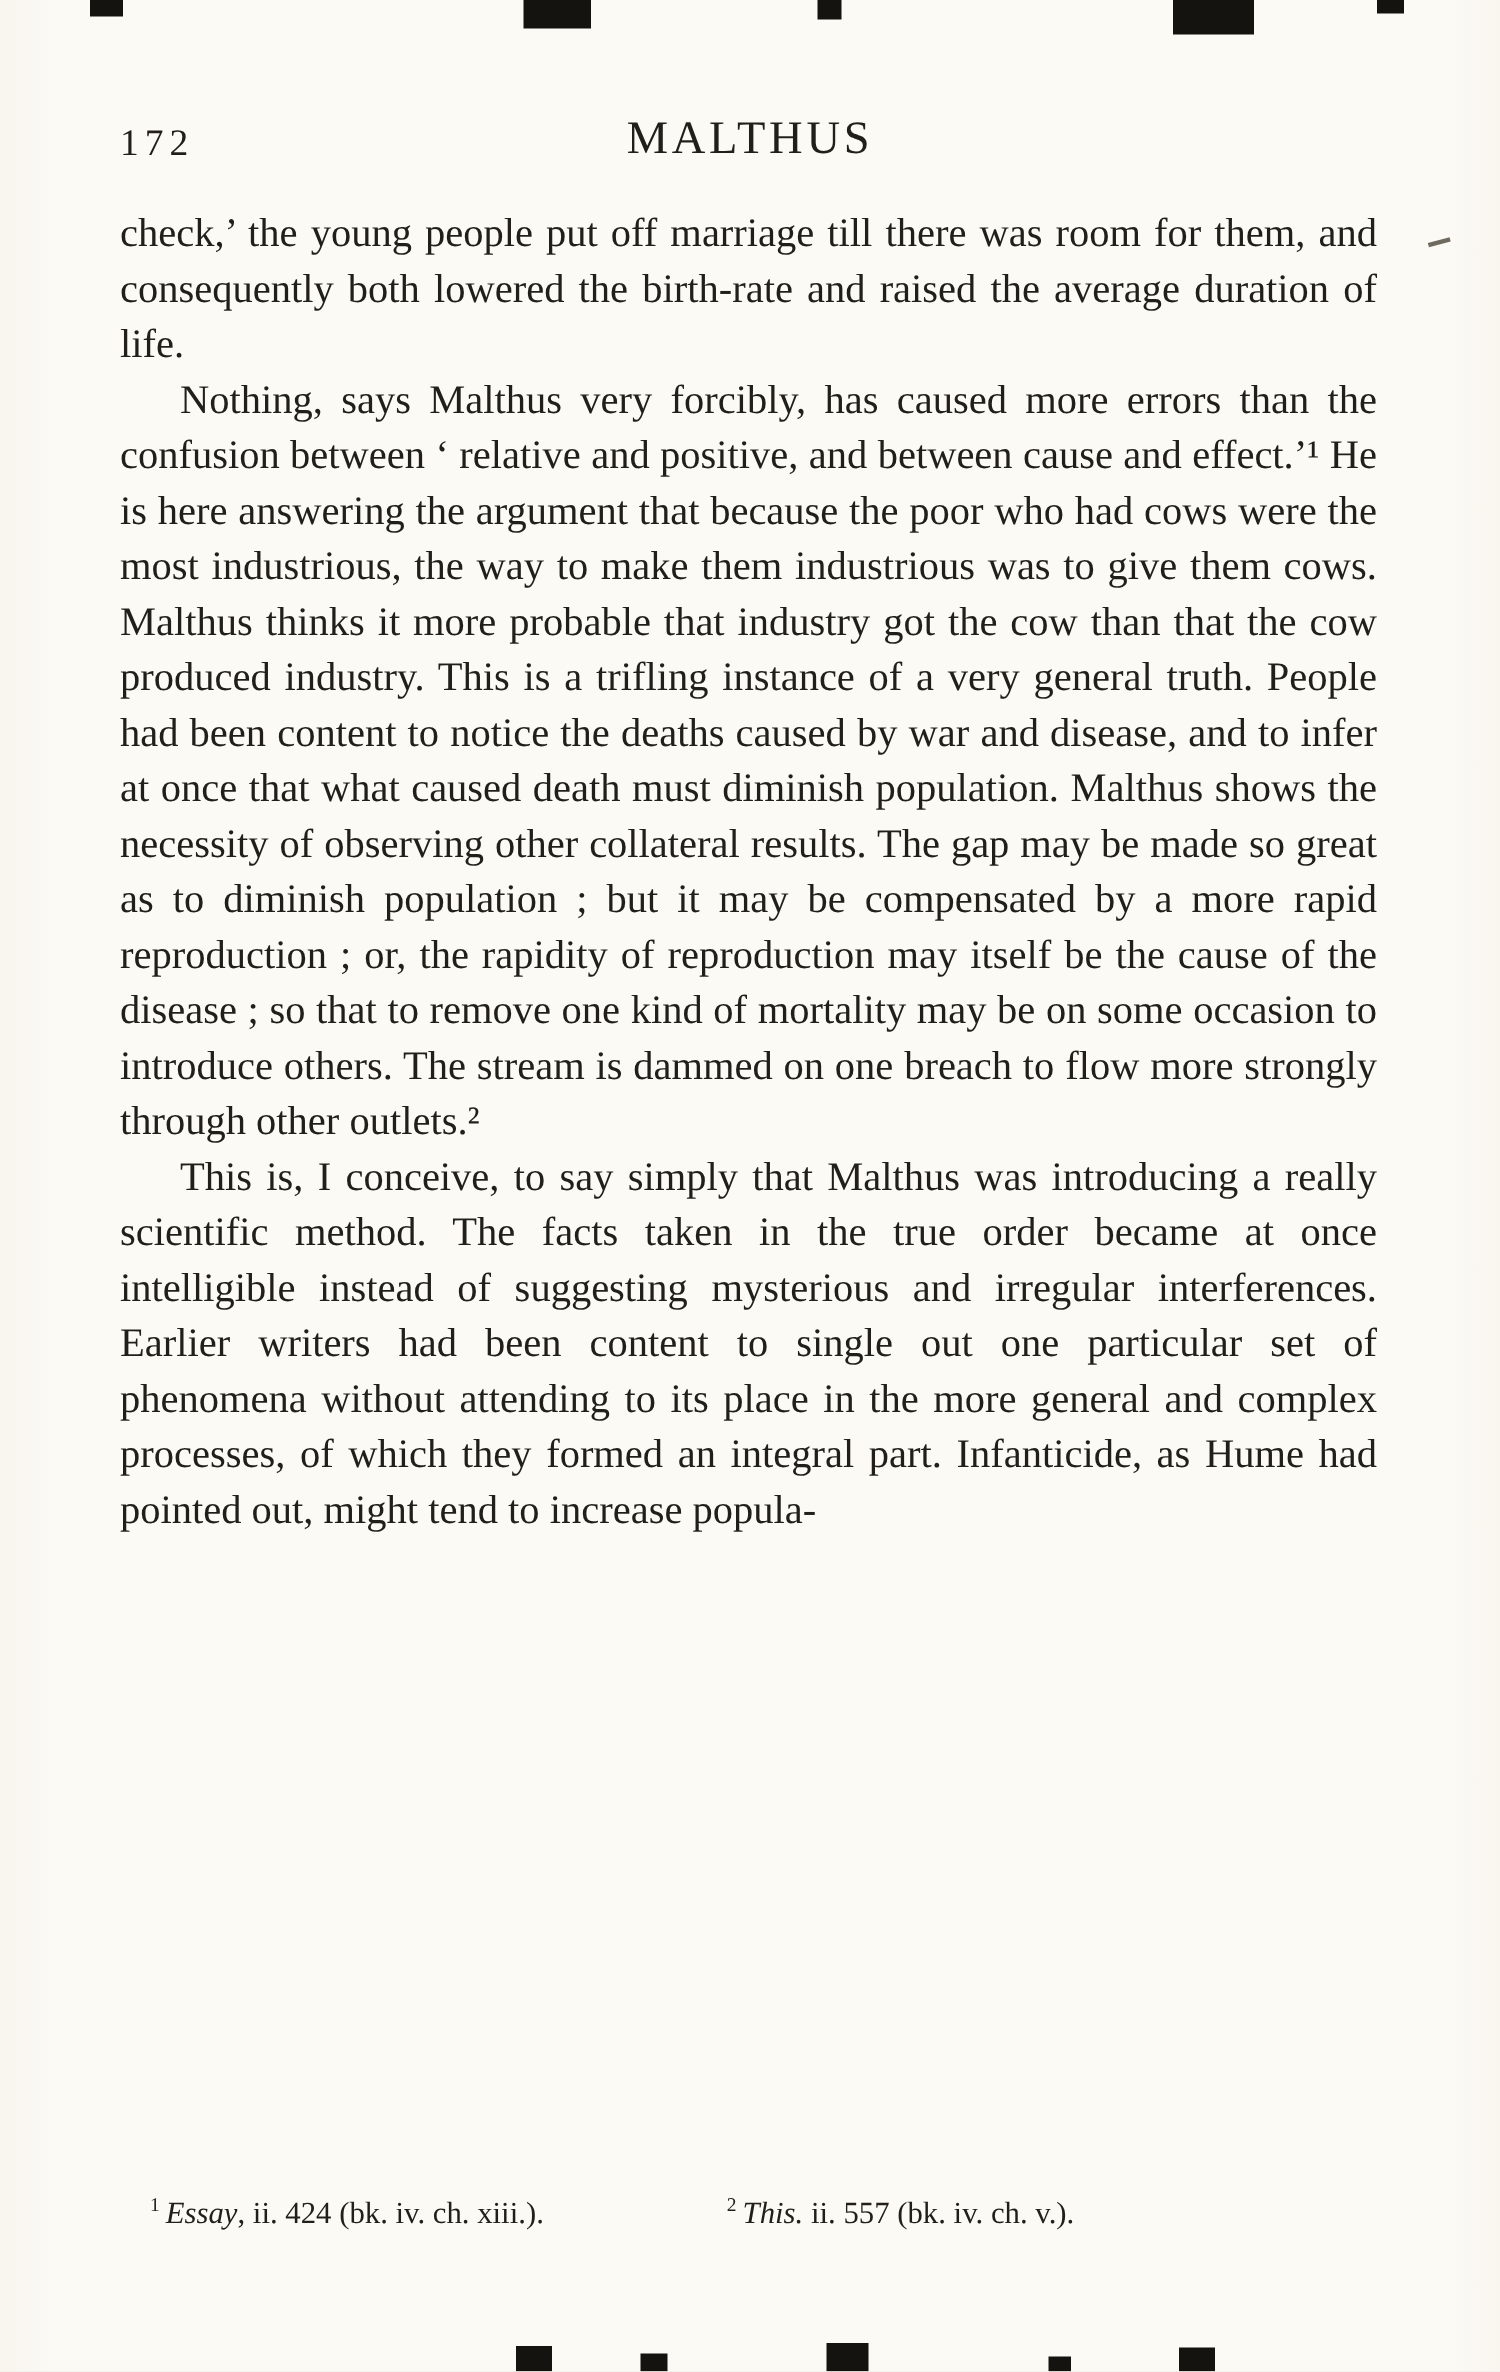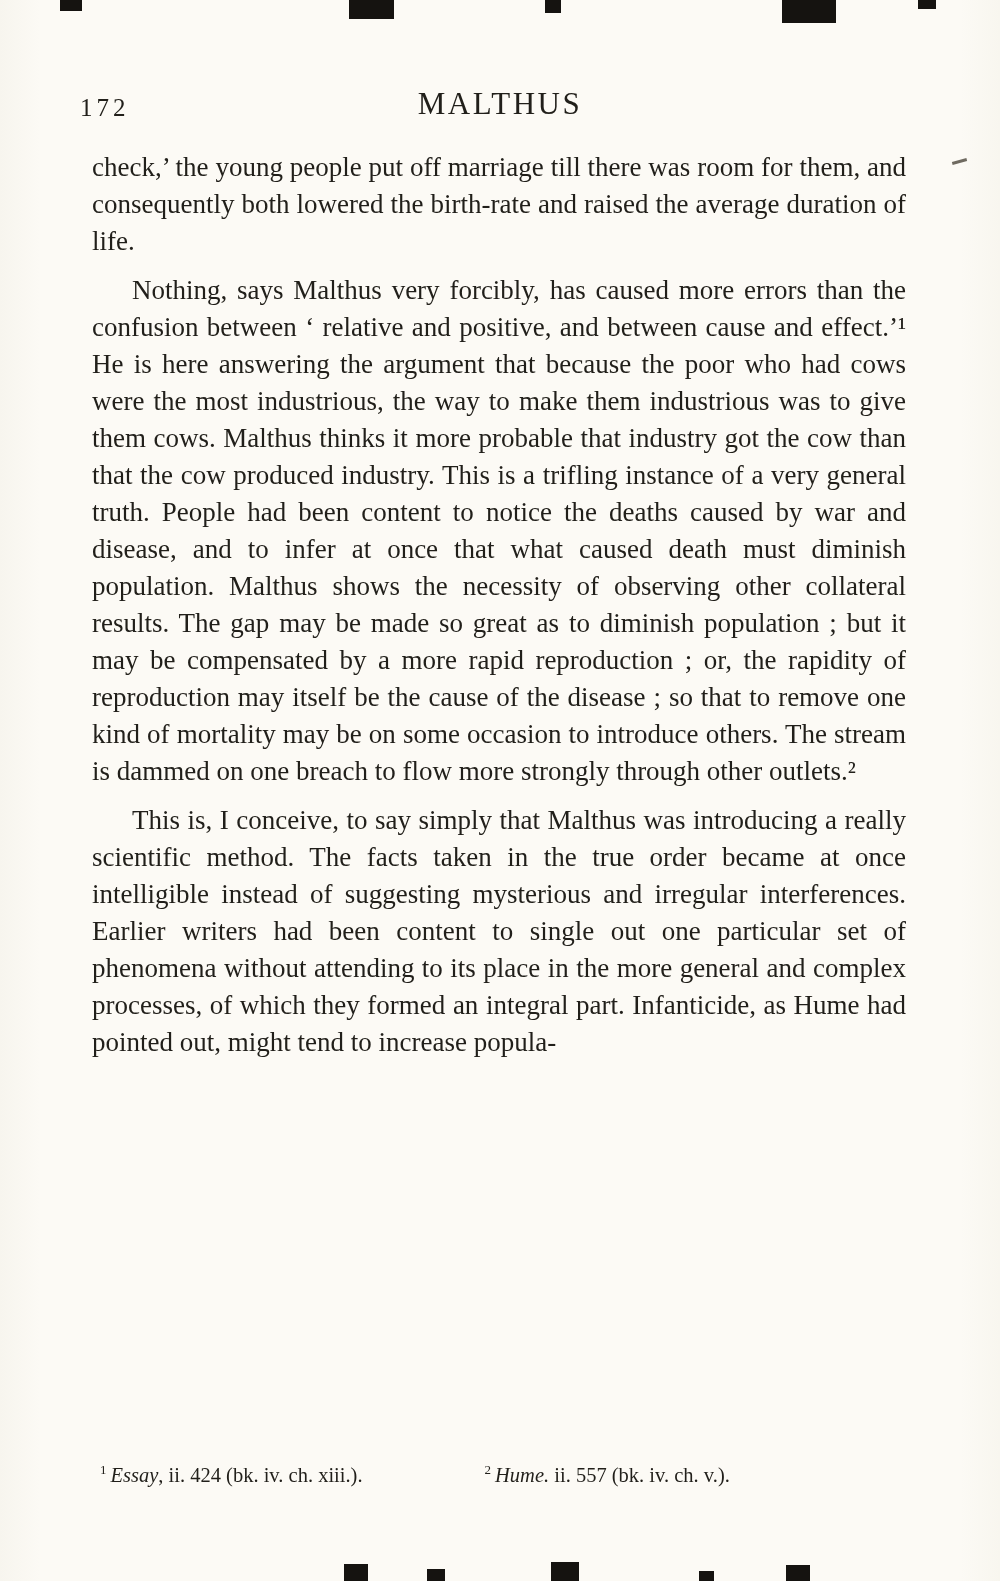--- a/index.html
+++ b/index.html
@@ -13,21 +13,21 @@
     height: 1581px;
     margin: 0 auto;
     background: #fcfaf5;
     background-image: linear-gradient(90deg, #f7f5ee 0%, #fcfaf5 4%, #fcfaf5 96%, #f8f6ef 100%);
     font-family: "Liberation Serif", "DejaVu Serif", serif;
     color: #211f1a;
     overflow: hidden;
   }
   .header-row {
     position: absolute;
-    top: 86px;
+    top: 74px;
     left: 0;
     right: 0;
     height: 44px;
   }
   .page-number {
     position: absolute;
     left: 80px;
     top: 8px;
     font-size: 25px;
     letter-spacing: 4px;
@@ -42,21 +42,21 @@
     position: absolute;
     top: 137px;
     left: 80px;
     width: 838px;
     font-size: 27px;
     line-height: 37px;
     text-align: justify;
     text-justify: inter-word;
   }
   .para {
-    margin: 12px;
+    margin: 0;
     text-indent: 40px;
   }
   .para.no-indent {
     text-indent: 0;
   }
   .footnotes {
     position: absolute;
     top: 1452px;
     left: 80px;
     width: 838px;
@@ -108,17 +108,17 @@
     <p class="para no-indent">check,’ the young people put off marriage till there was room for them, and consequently both lowered the birth-rate and raised the average duration of life.</p>
     <p class="para">Nothing, says Malthus very forcibly, has caused more errors than the confusion between ‘ relative and positive, and between cause and effect.’¹ He is here answering the argument that because the poor who had cows were the most industrious, the way to make them industrious was to give them cows. Malthus thinks it more probable that industry got the cow than that the cow produced industry. This is a trifling instance of a very general truth. People had been content to notice the deaths caused by war and disease, and to infer at once that what caused death must diminish population. Malthus shows the necessity of observing other collateral results. The gap may be made so great as to diminish population ; but it may be compensated by a more rapid reproduction ; or, the rapidity of reproduction may itself be the cause of the disease ; so that to remove one kind of mortality may be on some occasion to introduce others. The stream is dammed on one breach to flow more strongly through other outlets.²</p>
     <p class="para">This is, I conceive, to say simply that Malthus was introducing a really scientific method. The facts taken in the true order became at once intelligible instead of suggesting mysterious and irregular interferences. Earlier writers had been content to single out one particular set of phenomena without attending to its place in the more general and complex processes, of which they formed an integral part. Infanticide, as Hume had pointed out, might tend to increase popula-</p>
   </div>
 
   <div class="footnotes">
     <span class="footnote-1">
       <span class="fn-marker">1</span><i>Essay</i><span>, ii. 424 (bk. iv. ch. xiii.).</span>
     </span>
     <span class="footnote-2">
-      <span class="fn-marker">2</span><i>Hume.</i><span> ii. 557 (bk. iv. ch. v.).</span>
+      <span class="fn-marker">2</span><i>This.</i><span> ii. 557 (bk. iv. ch. v.).</span>
     </span>
   </div>
 
 </div>
 
 </body></html>

